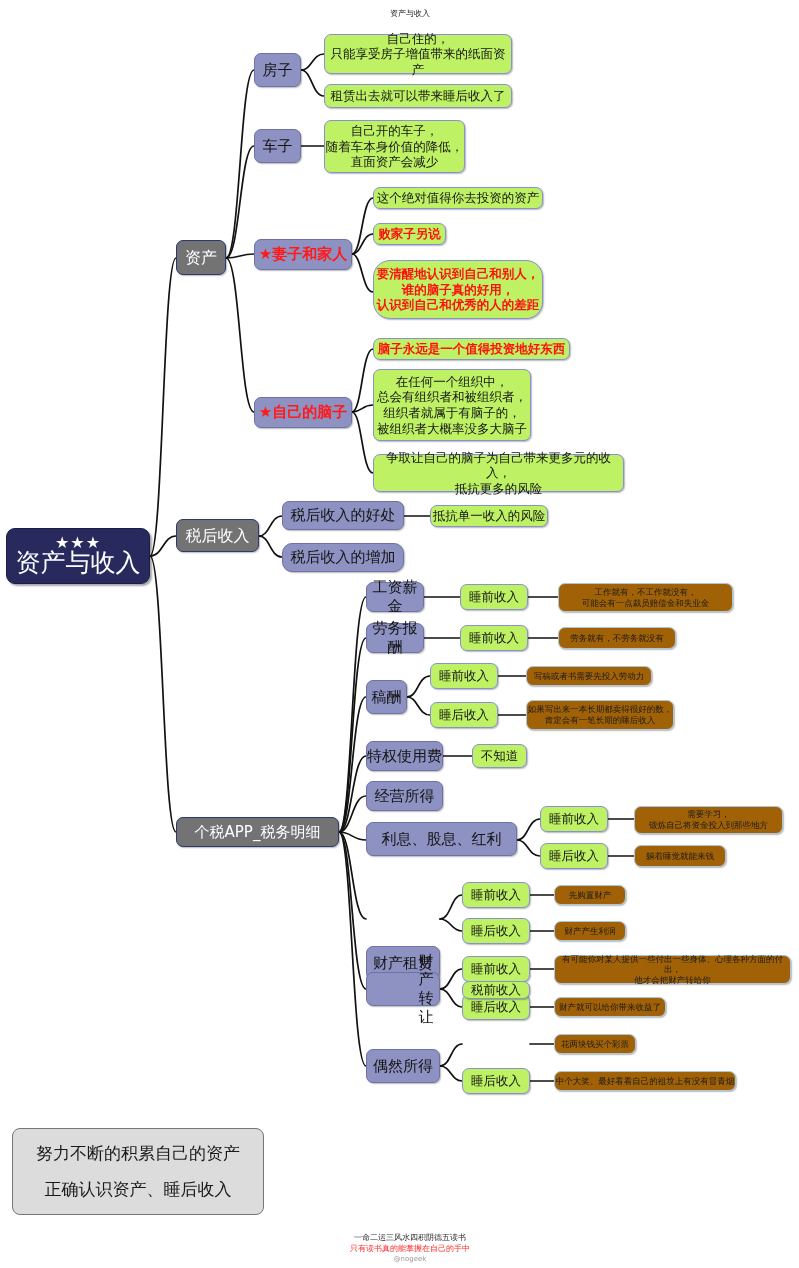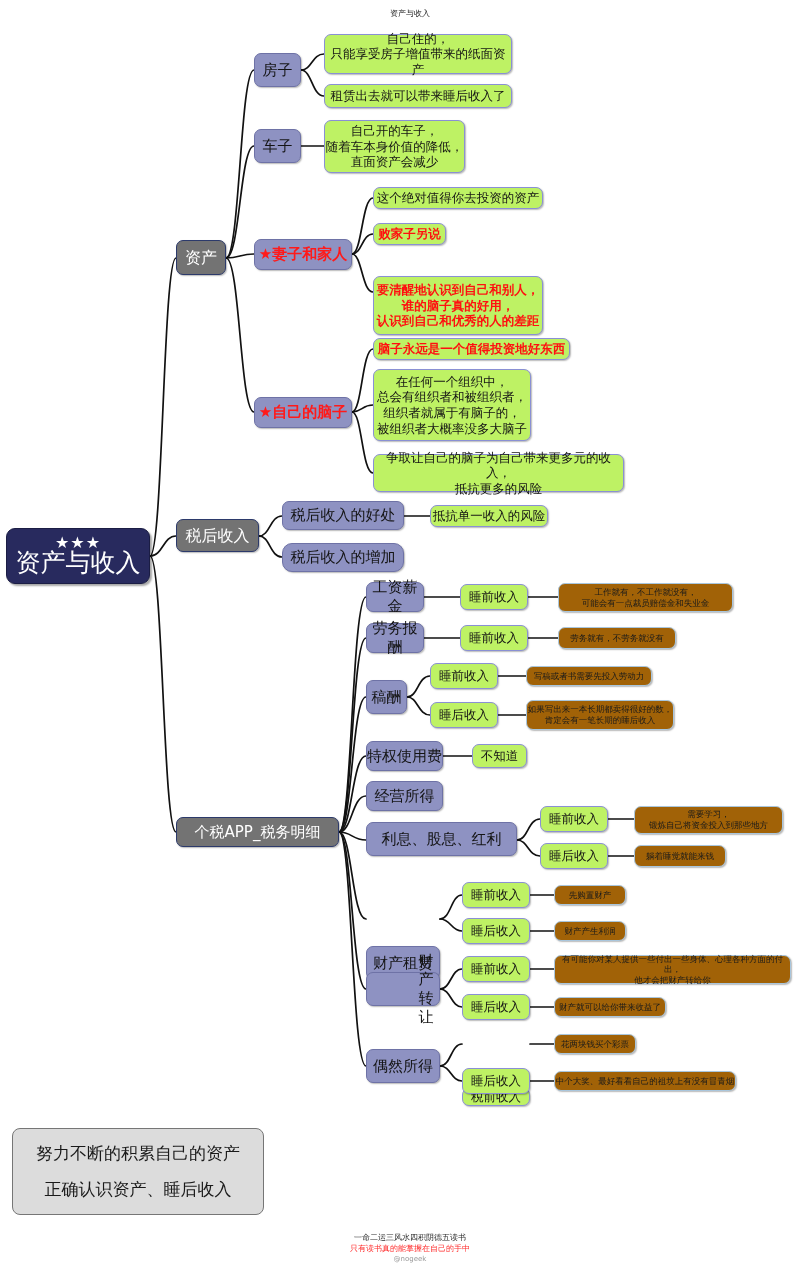--- a/index.html
+++ b/index.html
@@ -127,21 +127,21 @@
   <div class="node n-l3" style="left:324px;top:34px;width:188px;height:40px;">自己住的，
 只能享受房子增值带来的纸面资产</div>
   <div class="node n-l3" style="left:324px;top:84px;width:188px;height:24px;">租赁出去就可以带来睡后收入了</div>
 
   <div class="node n-l3" style="left:324px;top:120px;width:141px;height:53px;">自己开的车子，
 随着车本身价值的降低，
 直面资产会减少</div>
 
   <div class="node n-l3" style="left:373px;top:187px;width:170px;height:22px;">这个绝对值得你去投资的资产</div>
   <div class="node n-l3 red" style="left:373px;top:223px;width:73px;height:22px;">败家子另说</div>
-  <div class="node n-l3 red" style="left:373px;top:276px;width:170px;height:59px;">要清醒地认识到自己和别人，
+  <div class="node n-l3 red" style="left:373px;top:260px;width:170px;height:59px;border-radius:17px;">要清醒地认识到自己和别人，
 谁的脑子真的好用，
 认识到自己和优秀的人的差距</div>
 
   <div class="node n-l3 red" style="left:373px;top:338px;width:197px;height:22px;">脑子永远是一个值得投资地好东西</div>
   <div class="node n-l3" style="left:373px;top:369px;width:158px;height:72px;">在任何一个组织中，
 总会有组织者和被组织者，
 组织者就属于有脑子的，
 被组织者大概率没多大脑子</div>
   <div class="node n-l3" style="left:373px;top:454px;width:251px;height:38px;">争取让自己的脑子为自己带来更多元的收入，
 抵抗更多的风险</div>
@@ -185,21 +185,21 @@
   <div class="node n-l4" style="left:554px;top:921px;width:72px;height:20px;">财产产生利润</div>
 
   <div class="node n-l2" style="left:366px;top:972px;width:74px;height:34px;padding-left:46px;">财产转让</div>
   <div class="node n-l3" style="left:462px;top:956px;width:68px;height:26px;">睡前收入</div>
   <div class="node n-l4" style="left:554px;top:955px;width:237px;height:29px;">有可能你对某人提供一些付出一些身体、心理各种方面的付出，
 他才会把财产转给你</div>
   <div class="node n-l3" style="left:462px;top:994px;width:68px;height:26px;">睡后收入</div>
   <div class="node n-l4" style="left:554px;top:997px;width:112px;height:20px;">财产就可以给你带来收益了</div>
 
   <div class="node n-l2" style="left:366px;top:1049px;width:74px;height:34px;">偶然所得</div>
-  <div class="node n-l3" style="left:462px;top:1088px;width:68px;height:18px;">税前收入</div>
+  <div class="node n-l3" style="left:462px;top:981px;width:68px;height:18px;">税前收入</div>
   <div class="node n-l4" style="left:554px;top:1034px;width:82px;height:20px;">花两块钱买个彩票</div>
   <div class="node n-l3" style="left:462px;top:1068px;width:68px;height:26px;">睡后收入</div>
   <div class="node n-l4" style="left:554px;top:1071px;width:182px;height:20px;">中个大奖、最好看看自己的祖坟上有没有冒青烟</div>
 
   <div class="node n-note" style="left:12px;top:1128px;width:252px;height:87px;">
     <span>努力不断的积累自己的资产</span>
     <span>正确认识资产、睡后收入</span>
   </div>
 
   <div class="footer" style="left:285px;top:1232px;width:250px;">

